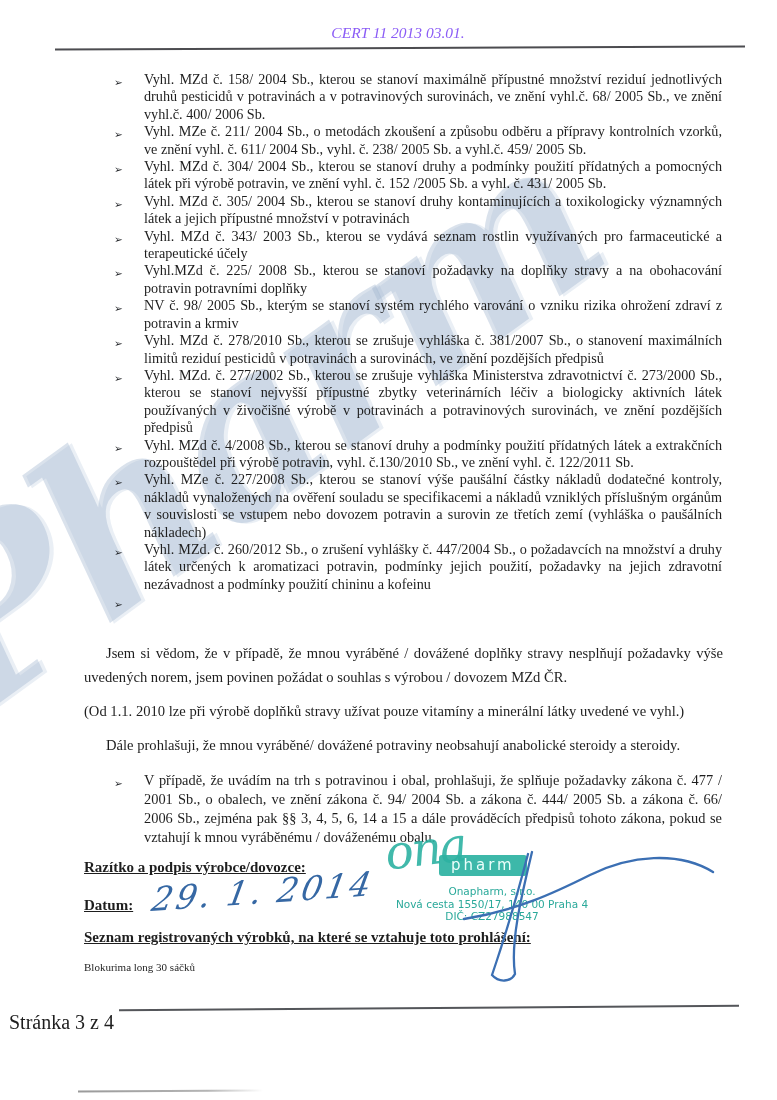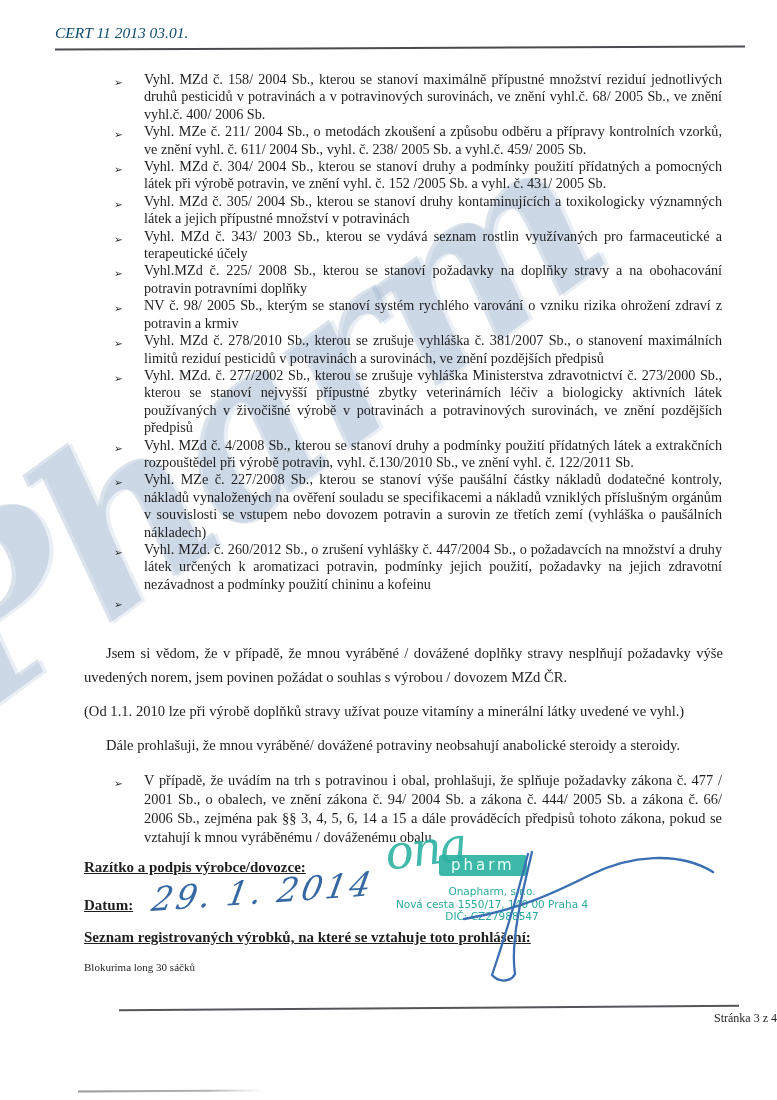--- a/index.html
+++ b/index.html
@@ -3,21 +3,21 @@
 <meta charset="utf-8">
 <style>
   html,body{margin:0;padding:0;background:#e9e9e9;}
   .page{
     position:relative;width:777px;height:1100px;background:#ffffff;
     font-family:"Liberation Serif",serif;color:#1e1e1e;overflow:hidden;
     margin:0 auto;
   }
   .abs{position:absolute;}
   
-  .doc-code{top:24px;left:55px;right:36px;text-align:left;font-style:italic;font-size:15.5px;color:#0c4a6e;z-index:2;}
+  .doc-code{top:24px;left:55px;right:36px;text-align:center;font-style:italic;font-size:15.5px;color:#8b5cf6;z-index:2;}
   .header-rule{top:47px;left:55px;width:690px;height:2px;background:#4c4c50;transform:rotate(-0.25deg);z-index:2;}
   
   .watermark{
     left:6px;top:500px;z-index:1;white-space:nowrap;
     font-family:"DejaVu Serif",serif;font-style:italic;font-weight:bold;
     font-size:225px;letter-spacing:-10px;color:rgba(158,178,206,0.38);
     transform:rotate(-36deg);transform-origin:0 100%;
     text-shadow:3px 3px 0 rgba(170,190,215,0.25);
   }
   
@@ -60,21 +60,21 @@
   .stamp-pharm{
     position:absolute;left:56px;top:24px;background:#2db2a2;color:#eafffb;
     font-family:"DejaVu Sans",sans-serif;font-size:15px;letter-spacing:3px;
     padding:1px 12px 2px;border-radius:3px;opacity:0.92;
   }
   .stamp-lines{margin-top:4px;font-family:"DejaVu Sans",sans-serif;font-size:10.5px;line-height:12.5px;color:#2aa99a;}
   
   .signature-svg{left:424px;top:842px;z-index:5;}
   
   .footer-rule{top:1007px;left:119px;width:620px;height:2px;background:#54565a;transform:rotate(-0.4deg);z-index:2;}
-  .footer-text{top:1011px;left:9px;right:0;text-align:right;font-size:12px;z-index:2;}
+  .footer-text{top:1011px;left:9px;right:0;text-align:left;font-size:20px;z-index:2;}
   .scan-artifact{top:1090px;left:78px;width:185px;height:2px;z-index:2;
     background:linear-gradient(90deg,#9a9a9a,#b5b5b5 70%,rgba(200,200,200,0));transform:rotate(-0.3deg);}
 </style>
 </head>
 <body>
 
 <div class="page">
 
   <div class="abs watermark">Pharm</div>
 

